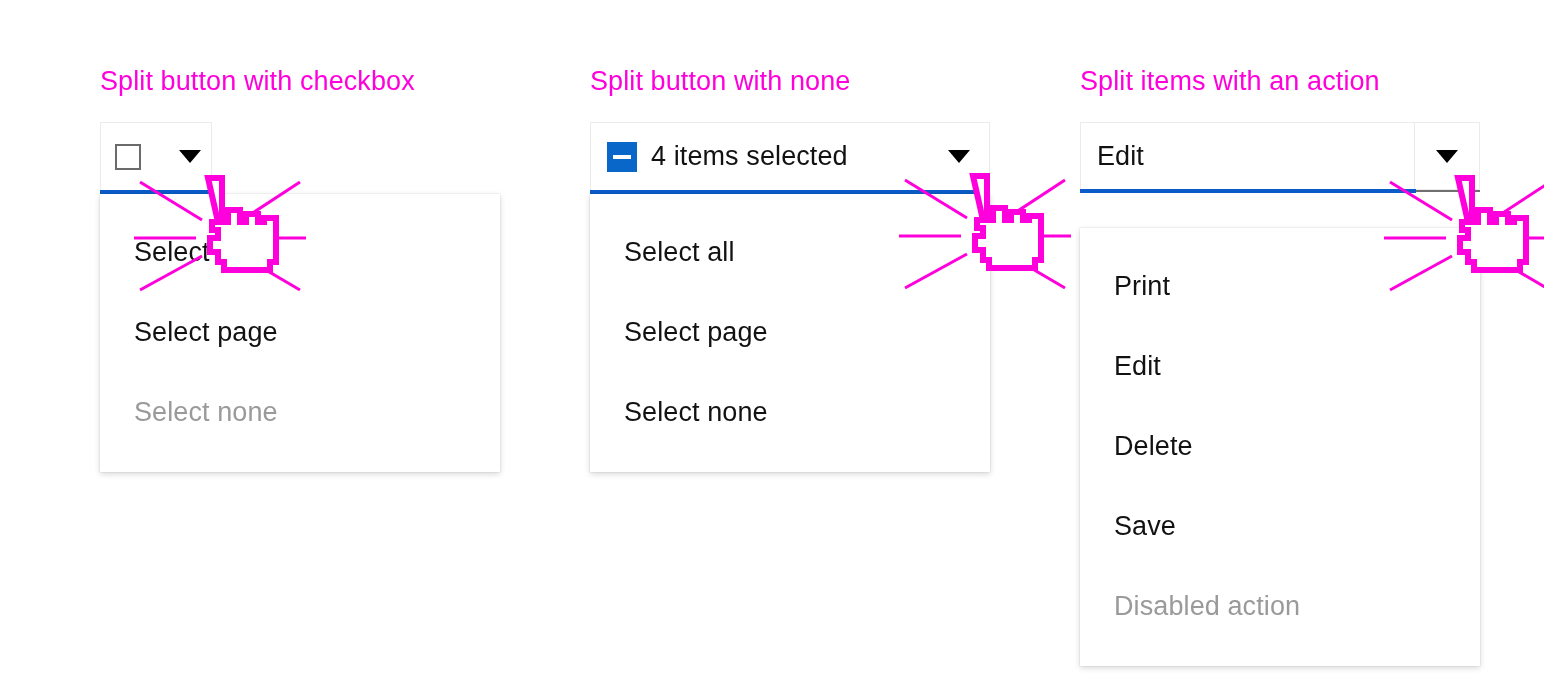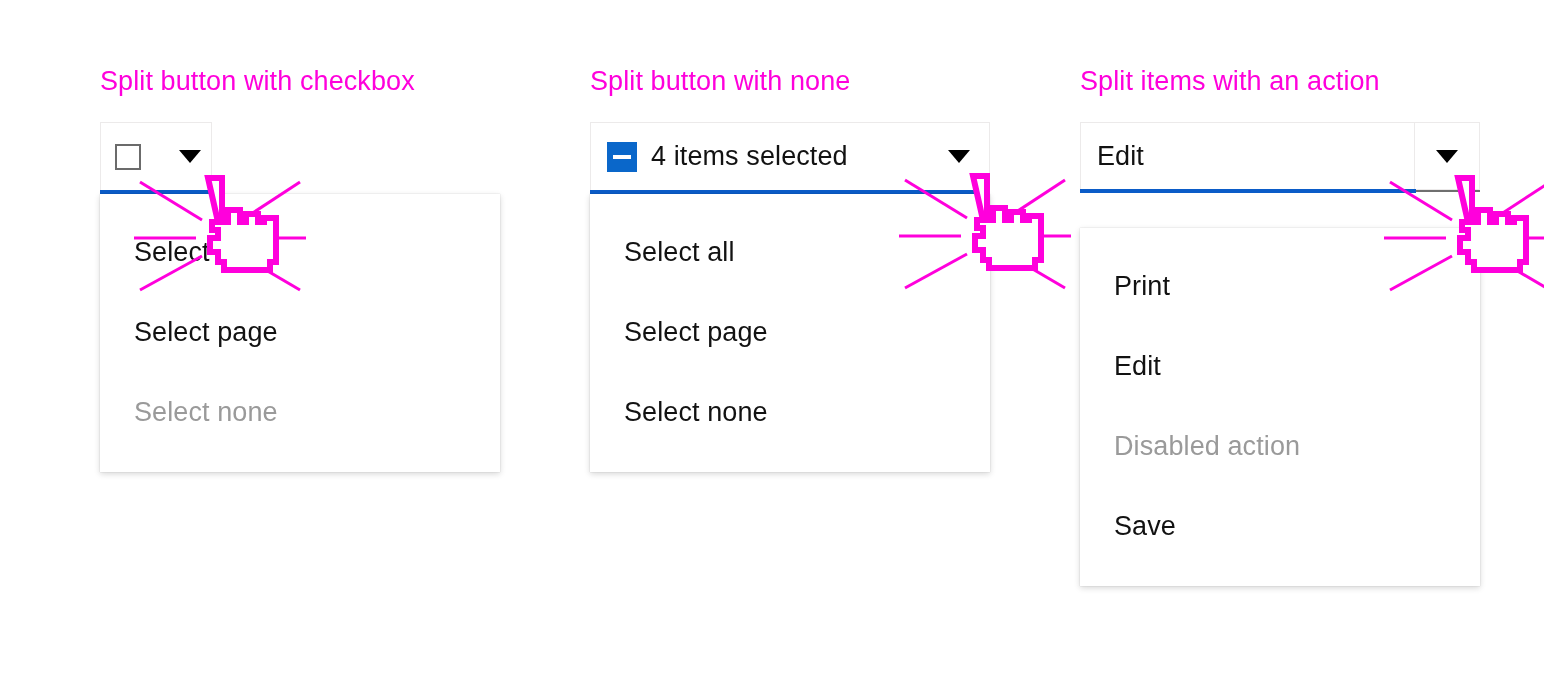--- a/index.html
+++ b/index.html
@@ -230,22 +230,23 @@
       <div class="sb-caret-zone" style="width:64px;">
         <span class="caret"></span>
       </div>
     </div>
     <div class="underline" style="top:189px; left:0; width:336px;"></div>
     <div class="gray-underline" style="top:190px; left:336px; width:64px;"></div>
 
     <div class="menu" style="top:188px; width:400px;margin-top:40px;">
       <div class="menu-item">Print</div>
       <div class="menu-item">Edit</div>
+      <div class="menu-item">Delete</div>
+      <div class="menu-item">Save</div>
       <div class="menu-item disabled">Disabled action</div>
-      <div class="menu-item">Save</div>
     </div>
 
     <div class="cursor" style="left:300px; top:160px;">
       <svg width="180" height="140" viewBox="0 0 180 140" fill="none">
         <g stroke="#ff00dc" stroke-width="3">
           <line x1="10" y1="22" x2="72" y2="60"></line>
           <line x1="4" y1="78" x2="66" y2="78"></line>
           <line x1="10" y1="130" x2="72" y2="96"></line>
           <line x1="170" y1="22" x2="112" y2="60"></line>
           <line x1="176" y1="78" x2="118" y2="78"></line>

